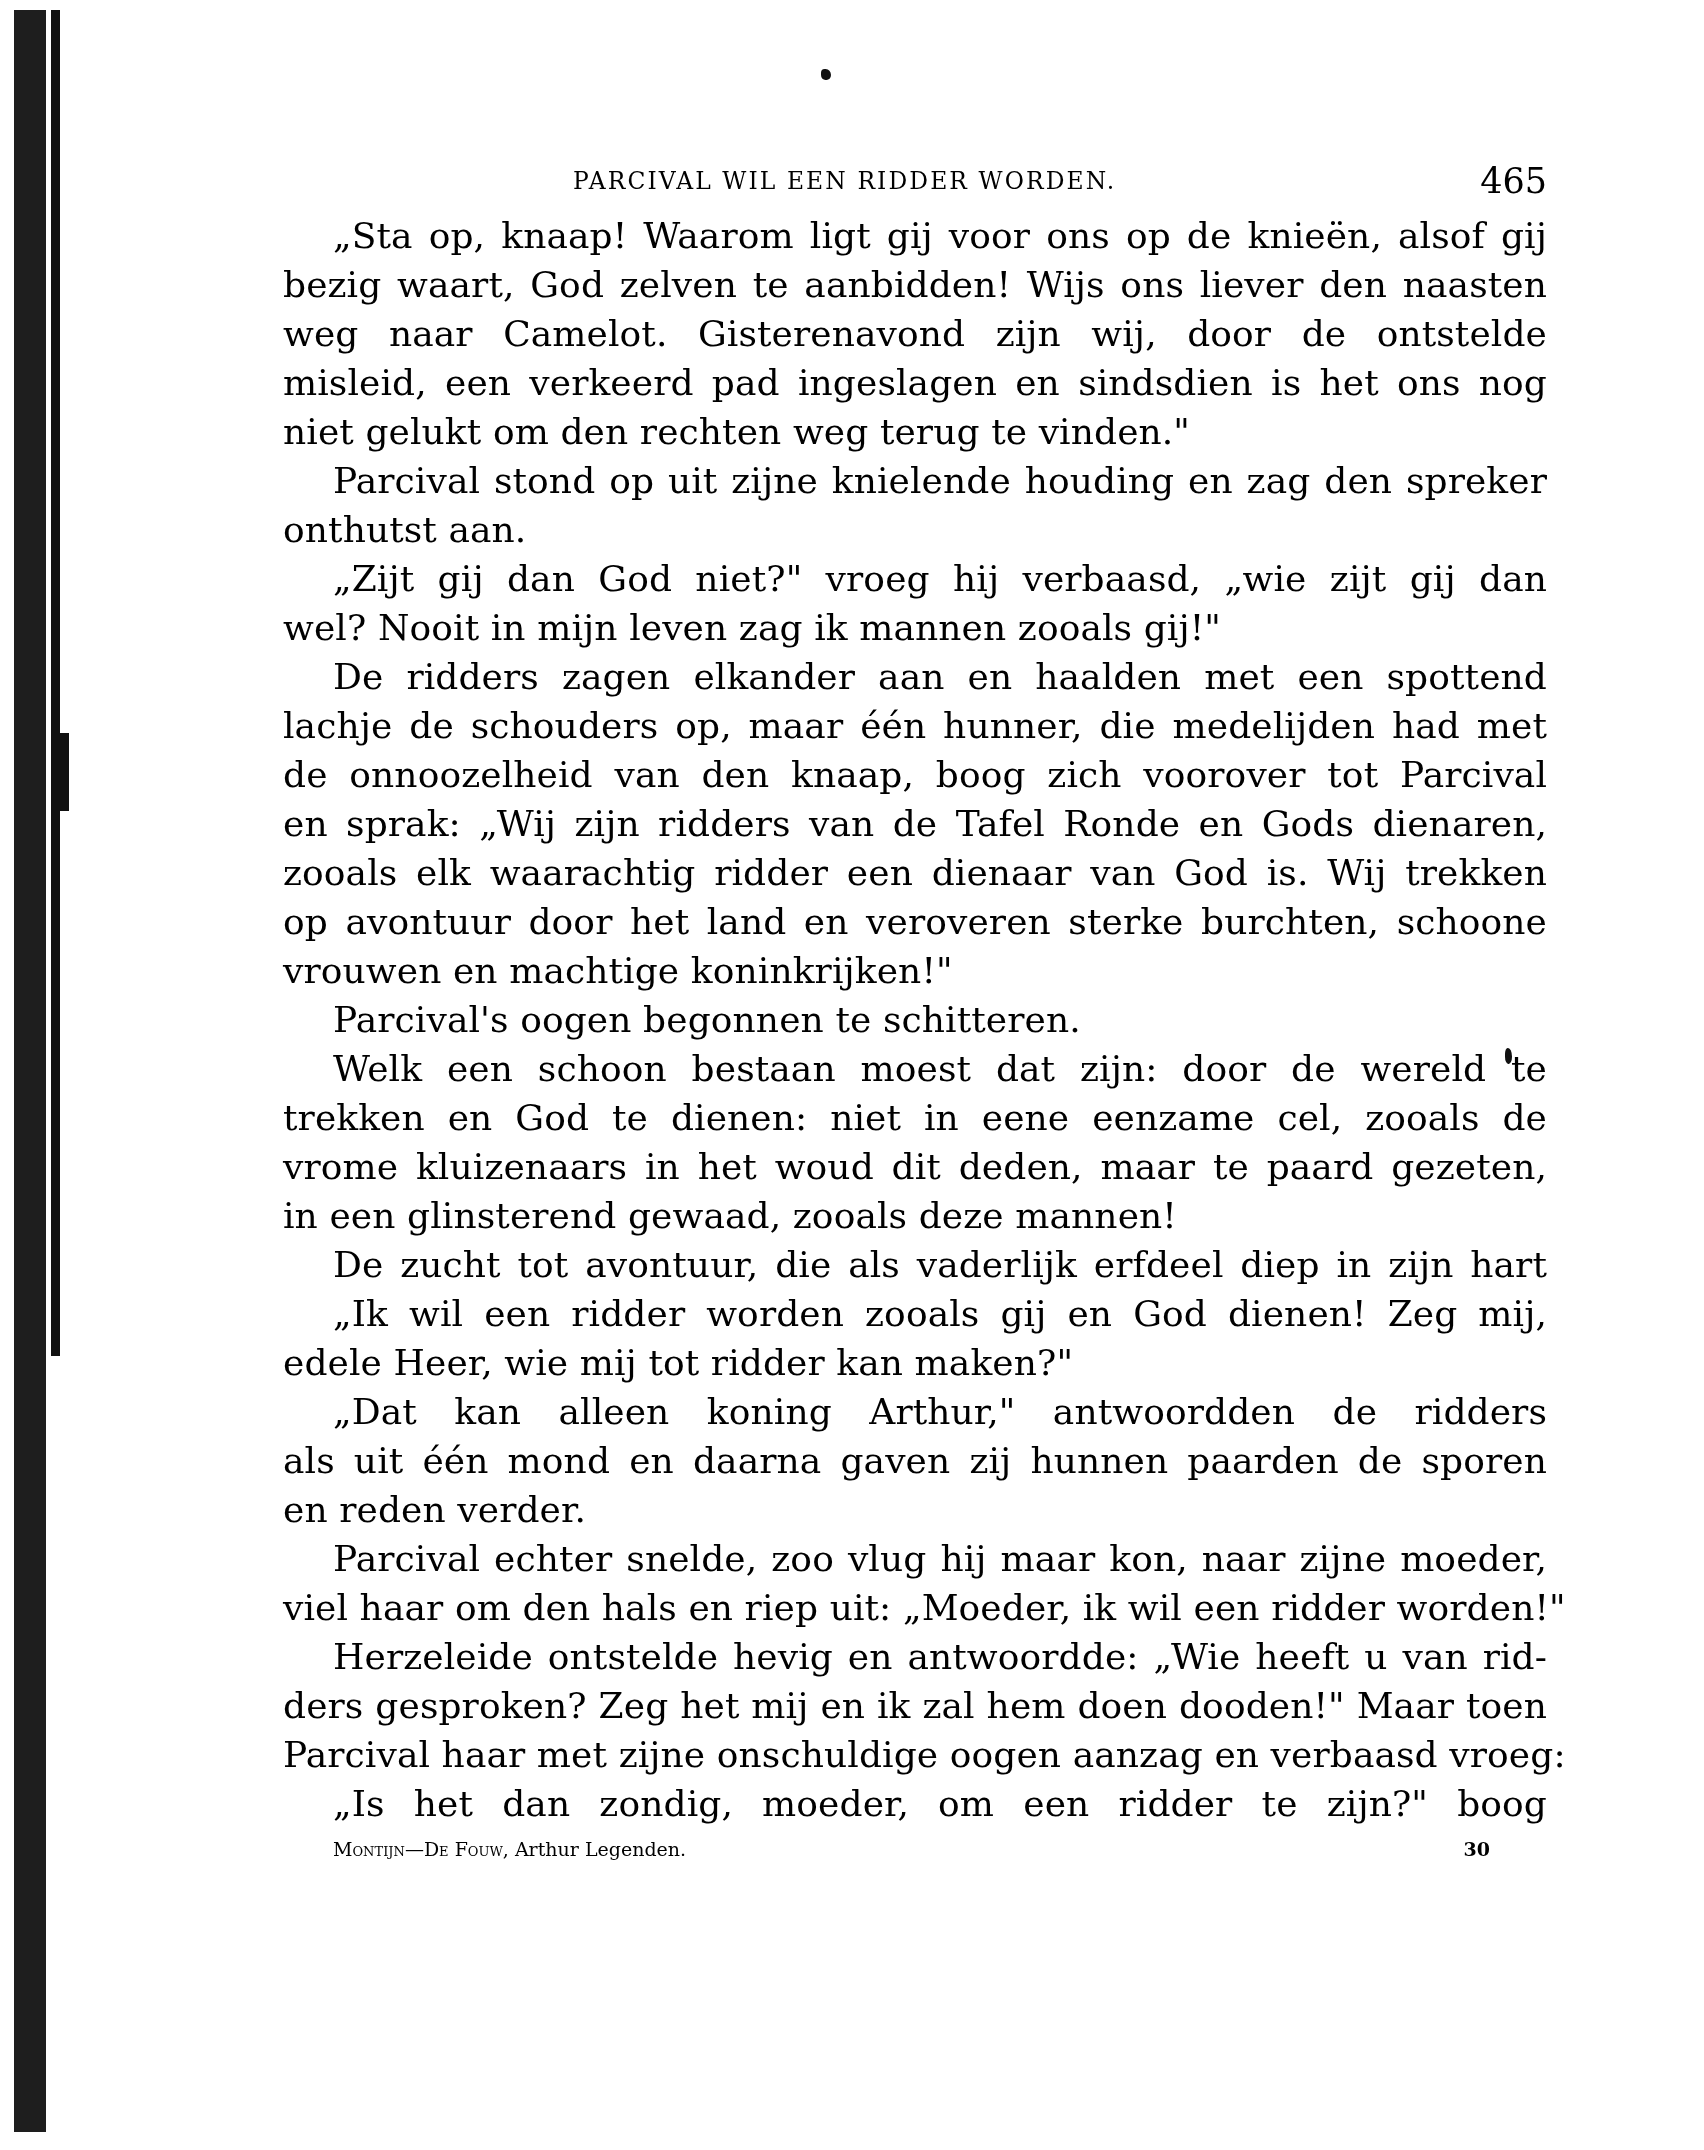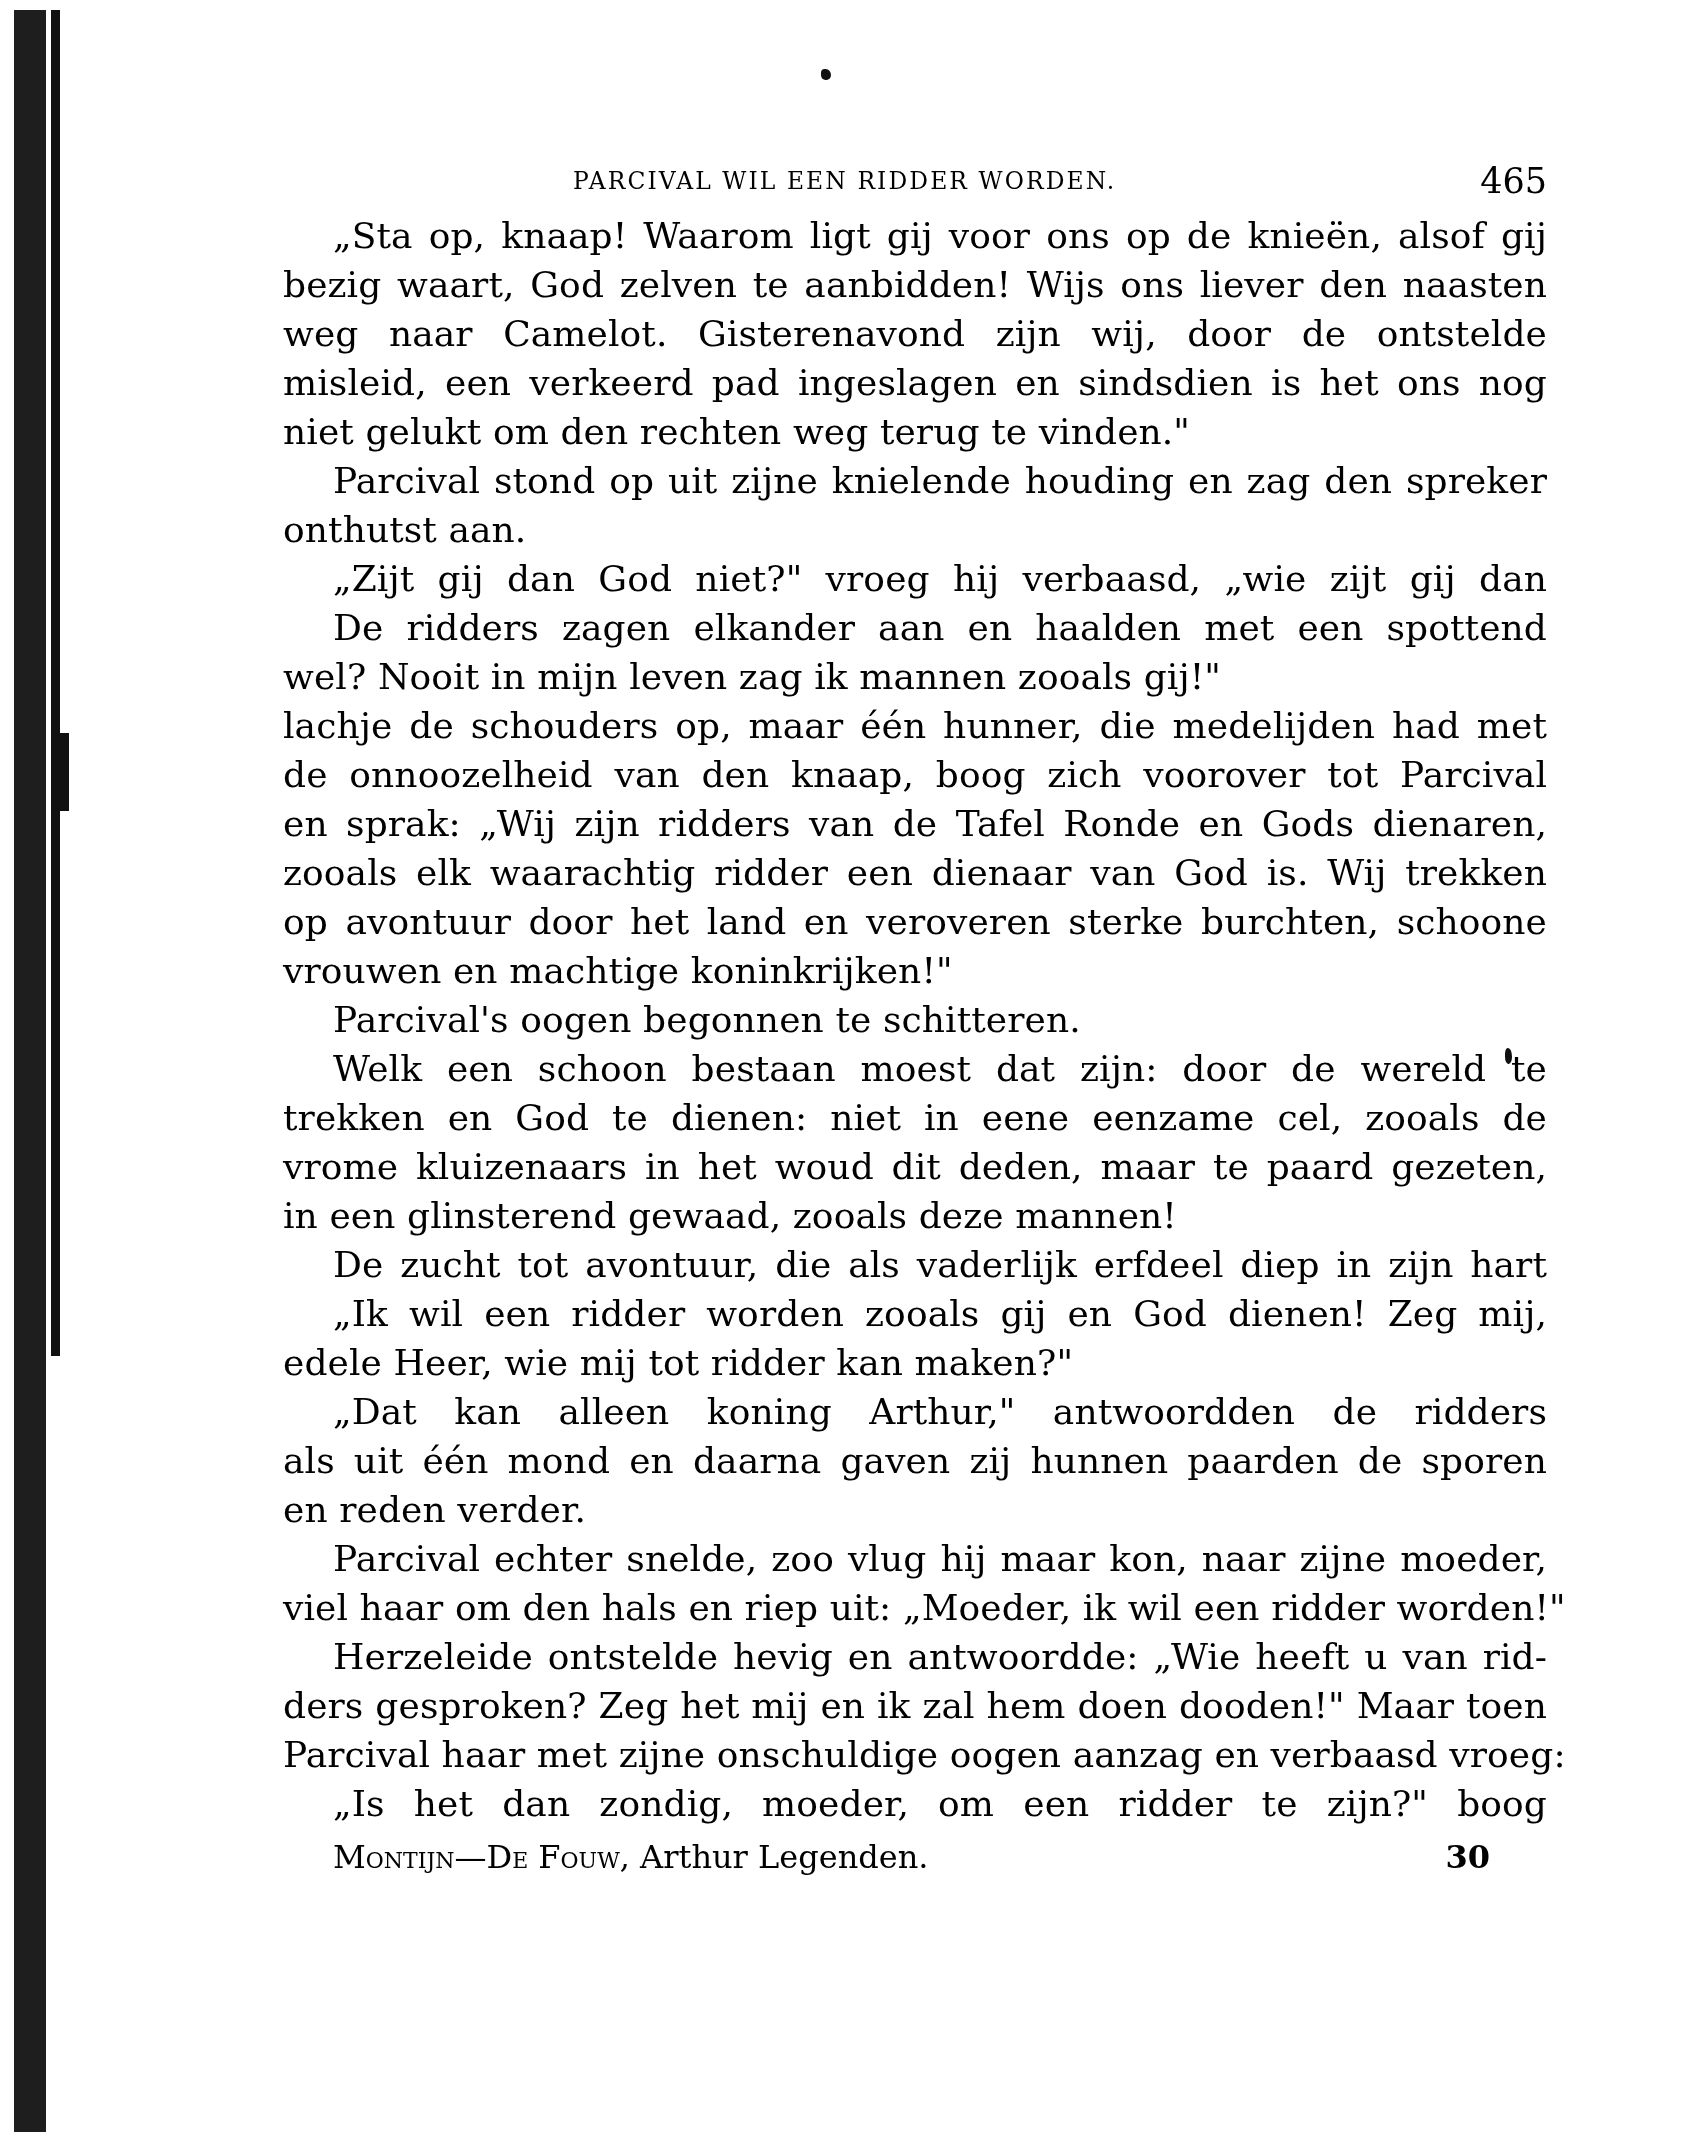--- a/index.html
+++ b/index.html
@@ -85,21 +85,21 @@
     .line.indent {
       padding-left: 50px;
     }
     .line.last {
       text-align-last: left;
     }
     .footer {
       position: relative;
       margin-top: 10px;
       height: 42px;
-      font-size: 32px;
+      font-size: 19px;
     }
     .footer-left {
       position: absolute;
       left: 50px;
       top: 0;
     }
     .footer-left .sc {
       font-variant: small-caps;
     }
     .footer-right {
@@ -126,22 +126,22 @@
 
   <div class="text-block" id="text-block">
       <div class="line indent">„Sta op, knaap! Waarom ligt gij voor ons op de knieën, alsof gij</div>
       <div class="line">bezig waart, God zelven te aanbidden! Wijs ons liever den naasten</div>
       <div class="line">weg naar Camelot. Gisterenavond zijn wij, door de ontstelde</div>
       <div class="line">misleid, een verkeerd pad ingeslagen en sindsdien is het ons nog</div>
       <div class="line last">niet gelukt om den rechten weg terug te vinden."</div>
       <div class="line indent">Parcival stond op uit zijne knielende houding en zag den spreker</div>
       <div class="line last">onthutst aan.</div>
       <div class="line indent">„Zijt gij dan God niet?" vroeg hij verbaasd, „wie zijt gij dan</div>
+      <div class="line last">wel? Nooit in mijn leven zag ik mannen zooals gij!"</div>
       <div class="line indent">De ridders zagen elkander aan en haalden met een spottend</div>
-      <div class="line last">wel? Nooit in mijn leven zag ik mannen zooals gij!"</div>
       <div class="line">lachje de schouders op, maar één hunner, die medelijden had met</div>
       <div class="line">de onnoozelheid van den knaap, boog zich voorover tot Parcival</div>
       <div class="line">en sprak: „Wij zijn ridders van de Tafel Ronde en Gods dienaren,</div>
       <div class="line">zooals elk waarachtig ridder een dienaar van God is. Wij trekken</div>
       <div class="line">op avontuur door het land en veroveren sterke burchten, schoone</div>
       <div class="line last">vrouwen en machtige koninkrijken!"</div>
       <div class="line indent last">Parcival's oogen begonnen te schitteren.</div>
       <div class="line indent">Welk een schoon bestaan moest dat zijn: door de wereld te</div>
       <div class="line">trekken en God te dienen: niet in eene eenzame cel, zooals de</div>
       <div class="line">vrome kluizenaars in het woud dit deden, maar te paard gezeten,</div>

